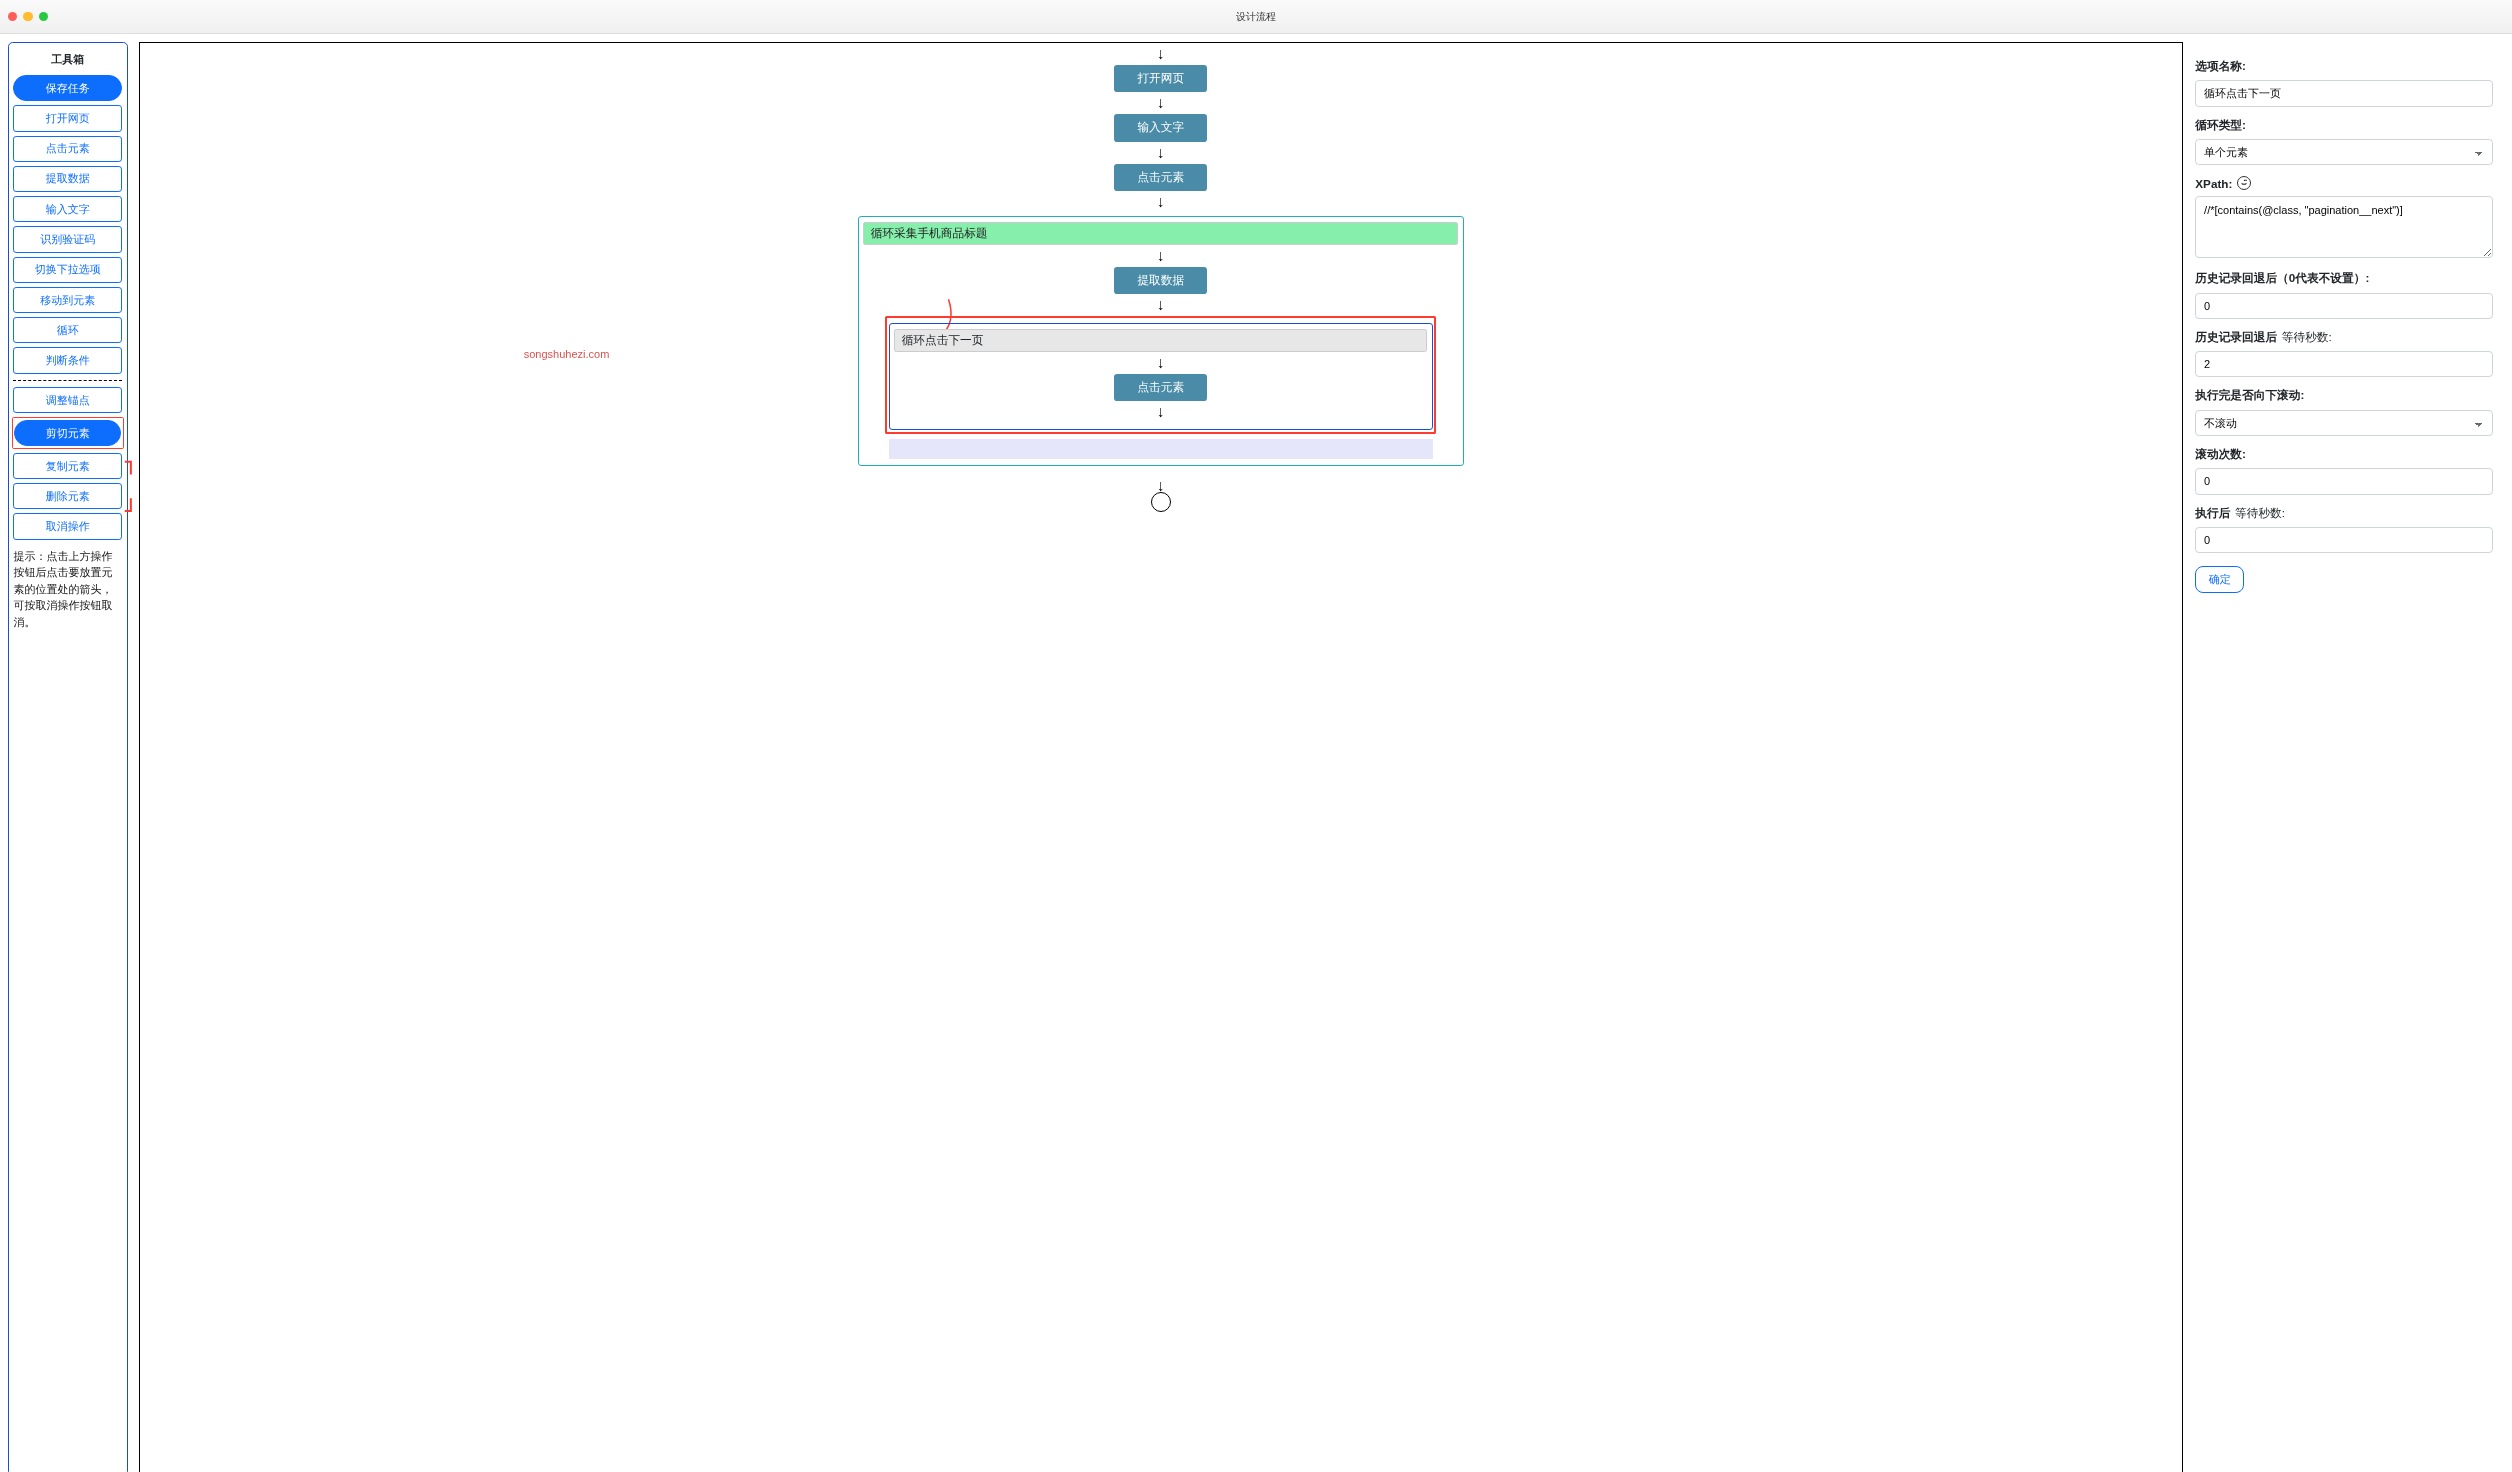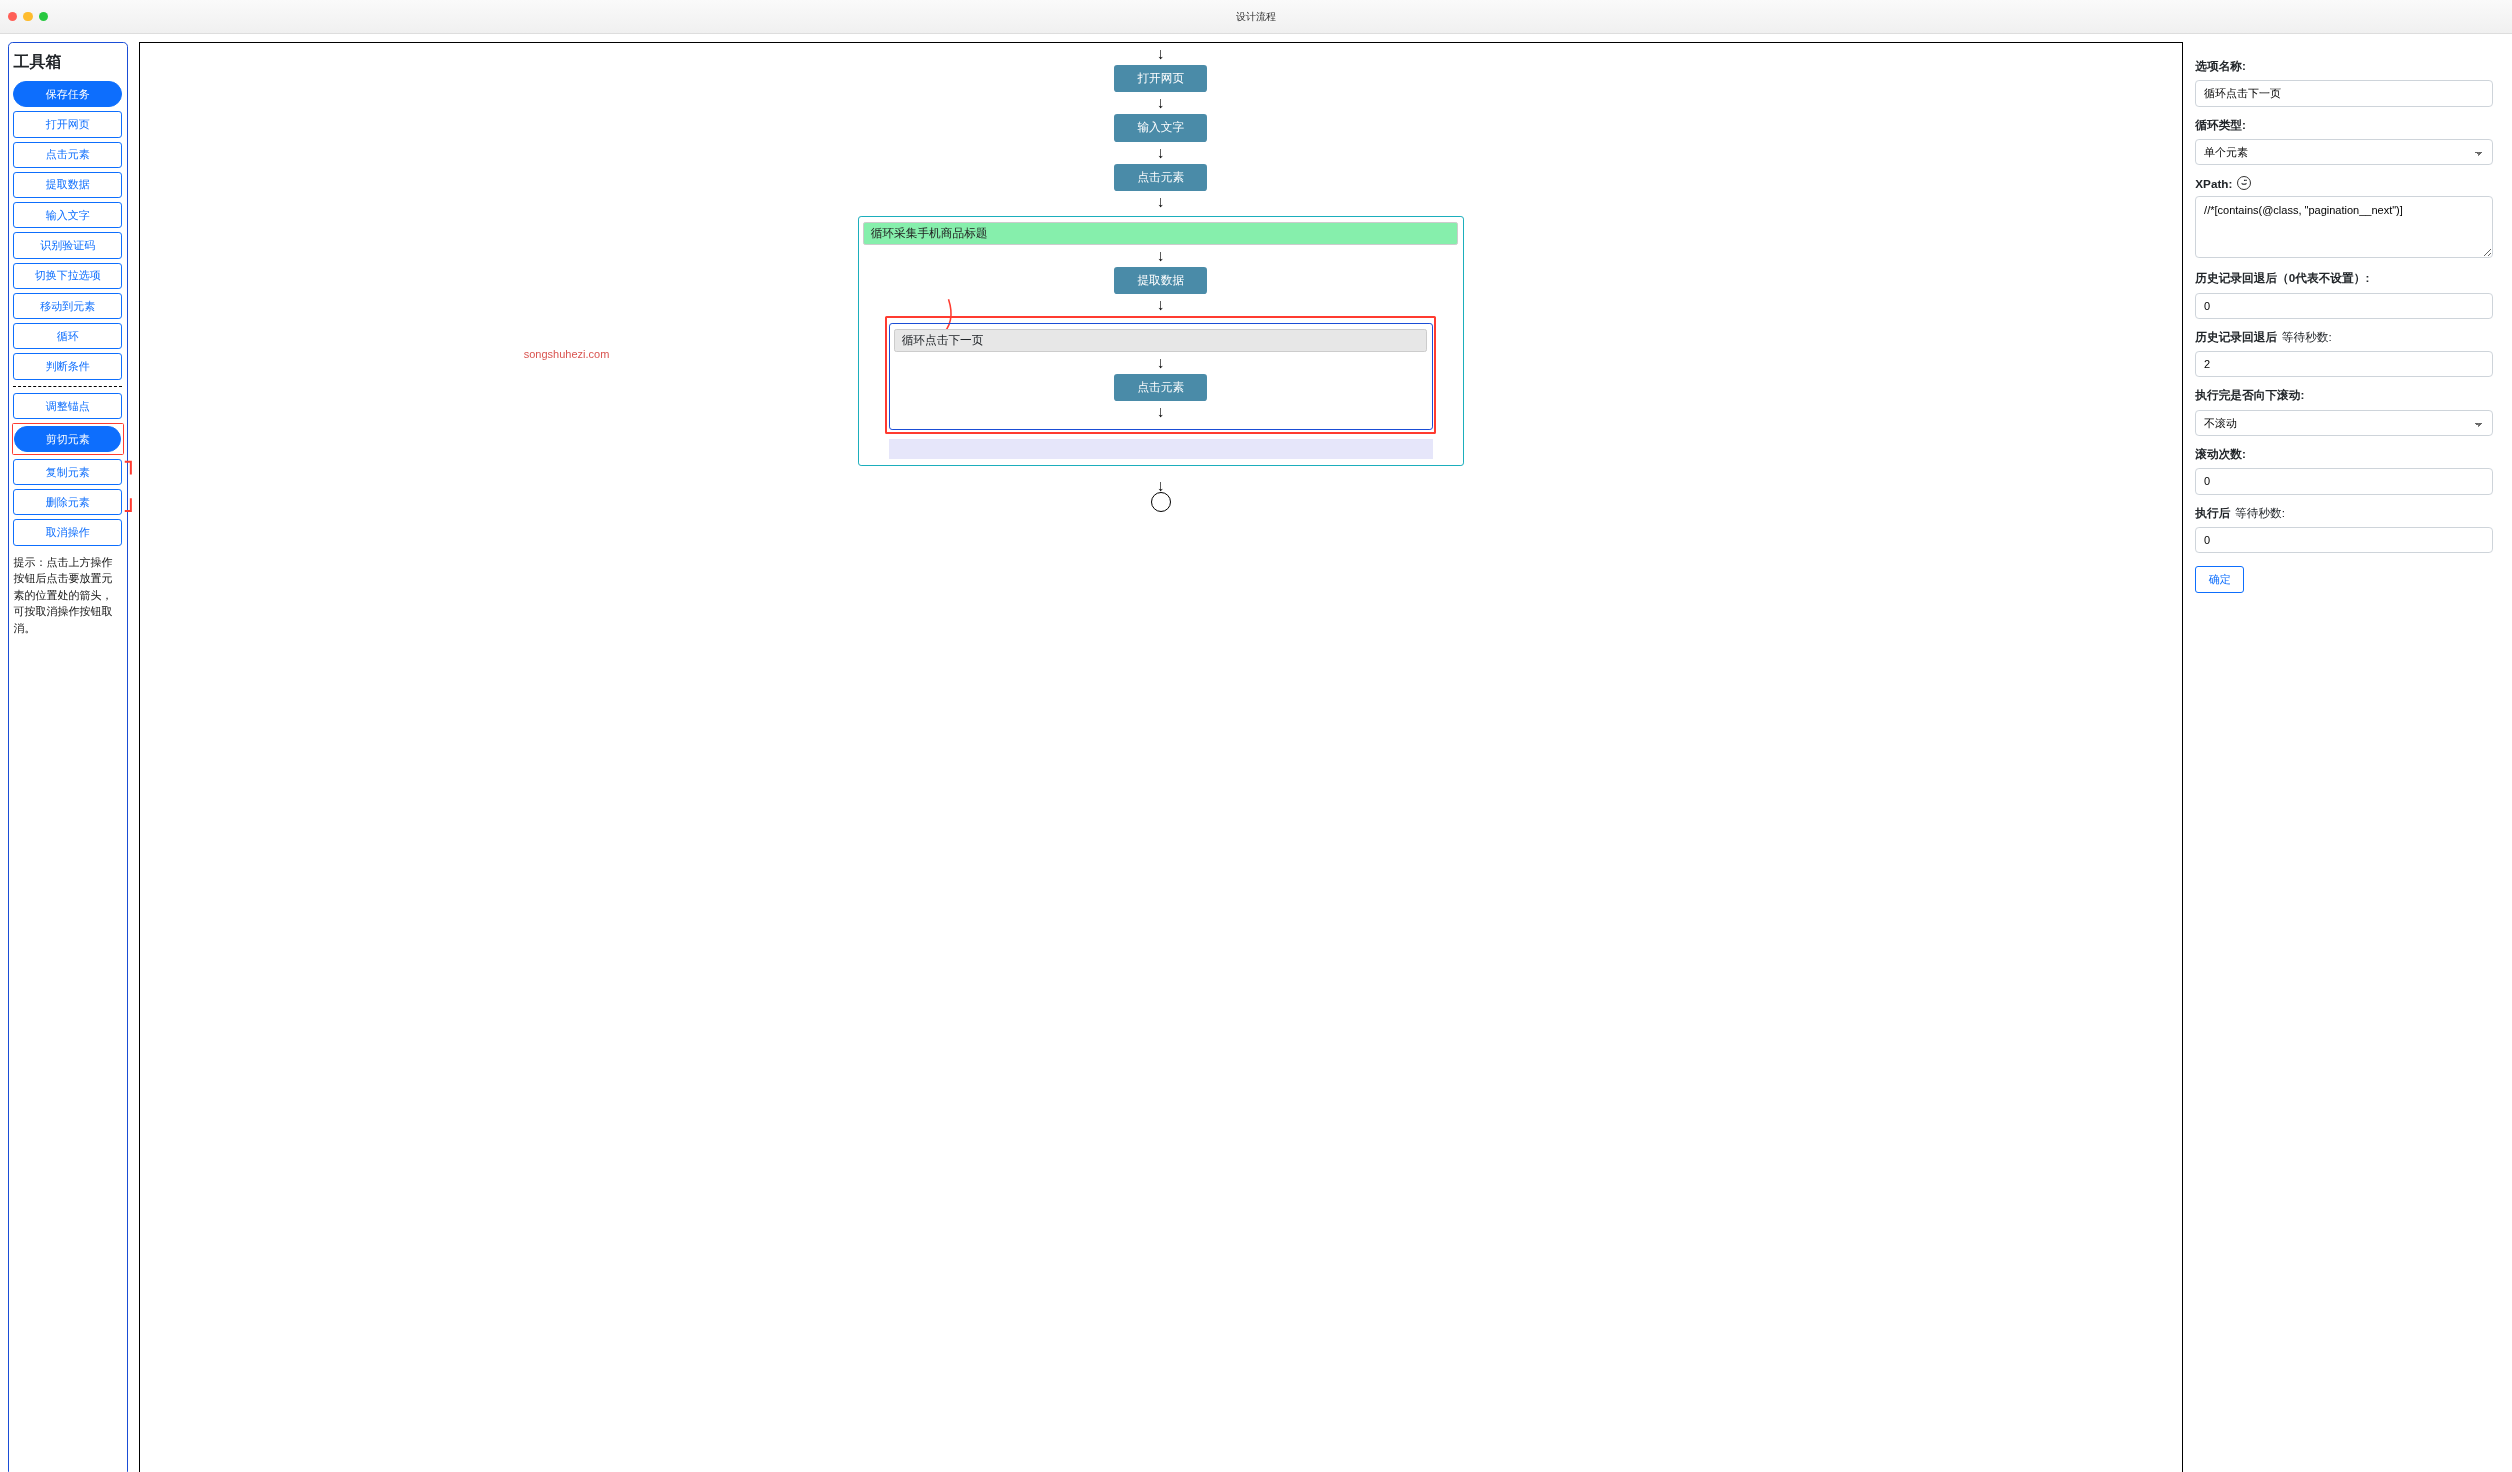--- a/index.html
+++ b/index.html
@@ -15,21 +15,21 @@
 .title-text { position: absolute; left: 0; right: 0; text-align: center; font-size: 10px; color: #333; pointer-events: none; }
 
 
 .app { display: flex; height: calc(100vh - 22px); }
 .sidebar { width: 120px; margin: 7.8px; border: 1.6px solid #1a4dd6; border-radius: 4.7px; padding: 4.7px 4.7px 7.8px; overflow-y: auto; }
 .canvas-wrap { flex: 1; display: flex; flex-direction: column; padding: 7.8px 3.1px; }
 .canvas { border: 0.8px solid #000; flex: 1; overflow: auto; position: relative; }
 .right { width: 326px; padding: 14px 18.6px 14px 9.3px; overflow-y: auto; }
 
 
-.sb-title { font-weight: 600; font-size: 16px; margin: 4.7px 0 7.8px; font-family: Liberation Mono, monospace; }
+.sb-title { text-align: center; font-weight: 600; font-size: 11px; margin: 4.7px 0 7.8px; font-family: Liberation Mono, monospace; }
 .sb-btn { display: block; width: 100%; margin: 3.9px 0; padding: 4.7px 0; text-align: center; border: 0.8px solid #0d6efd; background: #fff; color: #0d6efd; border-radius: 3.1px; font-size: 11px; cursor: pointer; }
 .sb-btn.primary { background: #0d6efd; color: #fff; border-radius: 13px; }
 .sb-divider { border: none; border-top: 1.2px dashed #000; margin: 6.2px 0; }
 .sb-highlight { border: 1.6px solid #ff3b30; border-radius: 1.6px; padding: 1.6px; margin: 3.1px -1.6px; }
 .sb-highlight .sb-btn { margin: 0; }
 .sb-hint { font-size: 11px; color: #111; margin-top: 7.8px; line-height: 1.5; }
 
 
 .flow { display: flex; flex-direction: column; align-items: center; padding-top: 0; }
 .arrow { width: 11px; height: 22px; display: flex; align-items: center; justify-content: center; font-size: 15.5px; color: #000; }
@@ -44,21 +44,21 @@
 .watermark { position: absolute; color: #d9534f; font-size: 11px; }
 .end-circle { width: 20px; height: 20px; border: 1.6px solid #000; border-radius: 50%; margin-top: -4.7px; }
 
 
 .form-label { font-weight: 600; font-size: 11.7px; margin: 11px 0 6.2px; display: flex; align-items: center; gap: 4.7px; }
 .form-label .plain { font-weight: 400; }
 .form-input, .form-select, .form-textarea { width: 100%; padding: 6.2px 7.8px; border: 0.8px solid #ced4da; border-radius: 3.9px; font-size: 11px; background: #fff; }
 .form-select { appearance: none; background-image: linear-gradient(45deg, transparent 50%, #666 50%), linear-gradient(135deg, #666 50%, transparent 50%); background-position: calc(100% - 14px) 12.4px, calc(100% - 10px) 12.4px; background-size: 3.9px 3.9px; background-repeat: no-repeat; }
 .form-textarea { height: 62px; resize: vertical; font-family: inherit; }
 .help-icon { display: inline-flex; width: 14px; height: 14px; border: 1.2px solid #333; border-radius: 50%; font-size: 8.5px; align-items: center; justify-content: center; }
-.confirm-btn { margin-top: 12.4px; padding: 5.4px 12.4px; border: 0.8px solid #0d6efd; background: #fff; color: #0d6efd; border-radius: 3px; font-size: 11px; cursor: pointer; }
+.confirm-btn { margin-top: 12.4px; padding: 5.4px 12.4px; border: 0.8px solid #0d6efd; background: #fff; color: #0d6efd; border-radius: 8px; font-size: 11px; cursor: pointer; }
 
 
 .anno-paren { position: absolute; left: 124px; color: #ff3b30; font-size: 31px; font-family: serif; pointer-events:none; }
 </style>
 </head>
 <body>
 
 <div class="titlebar">
   <div class="traffic">
     <div class="circle c-red"></div>

